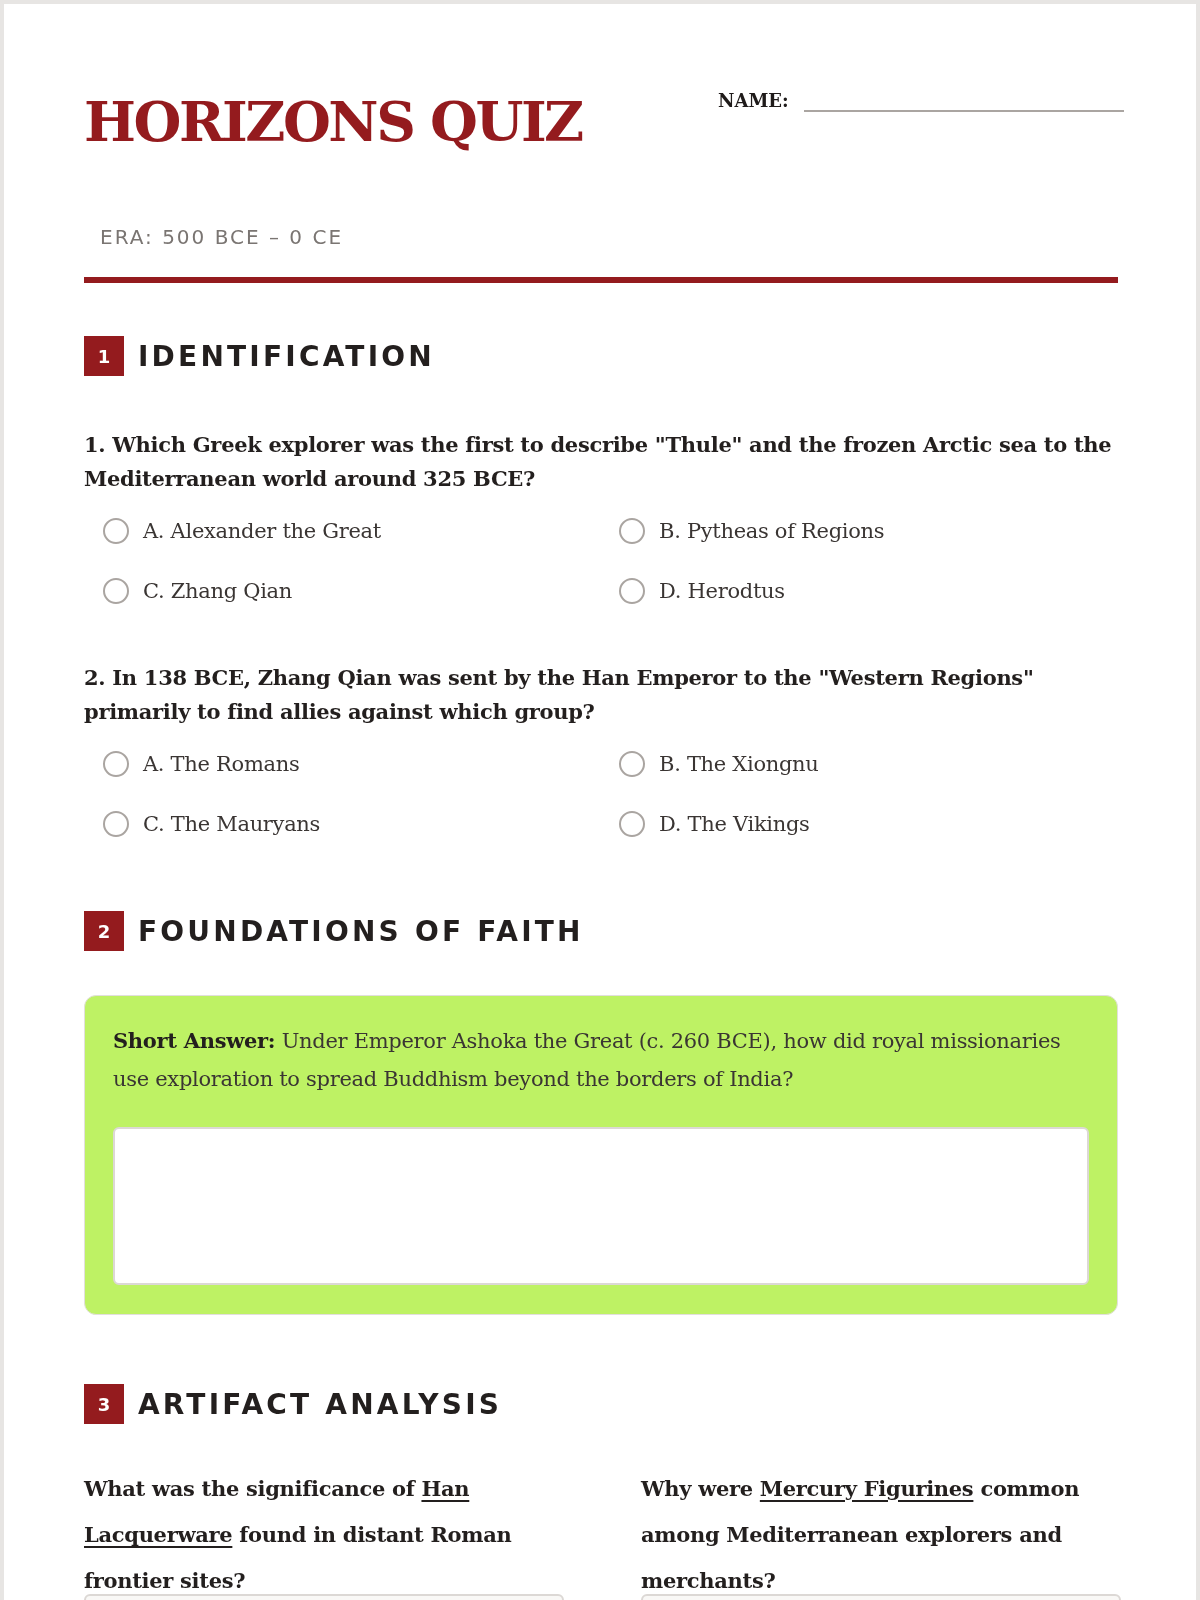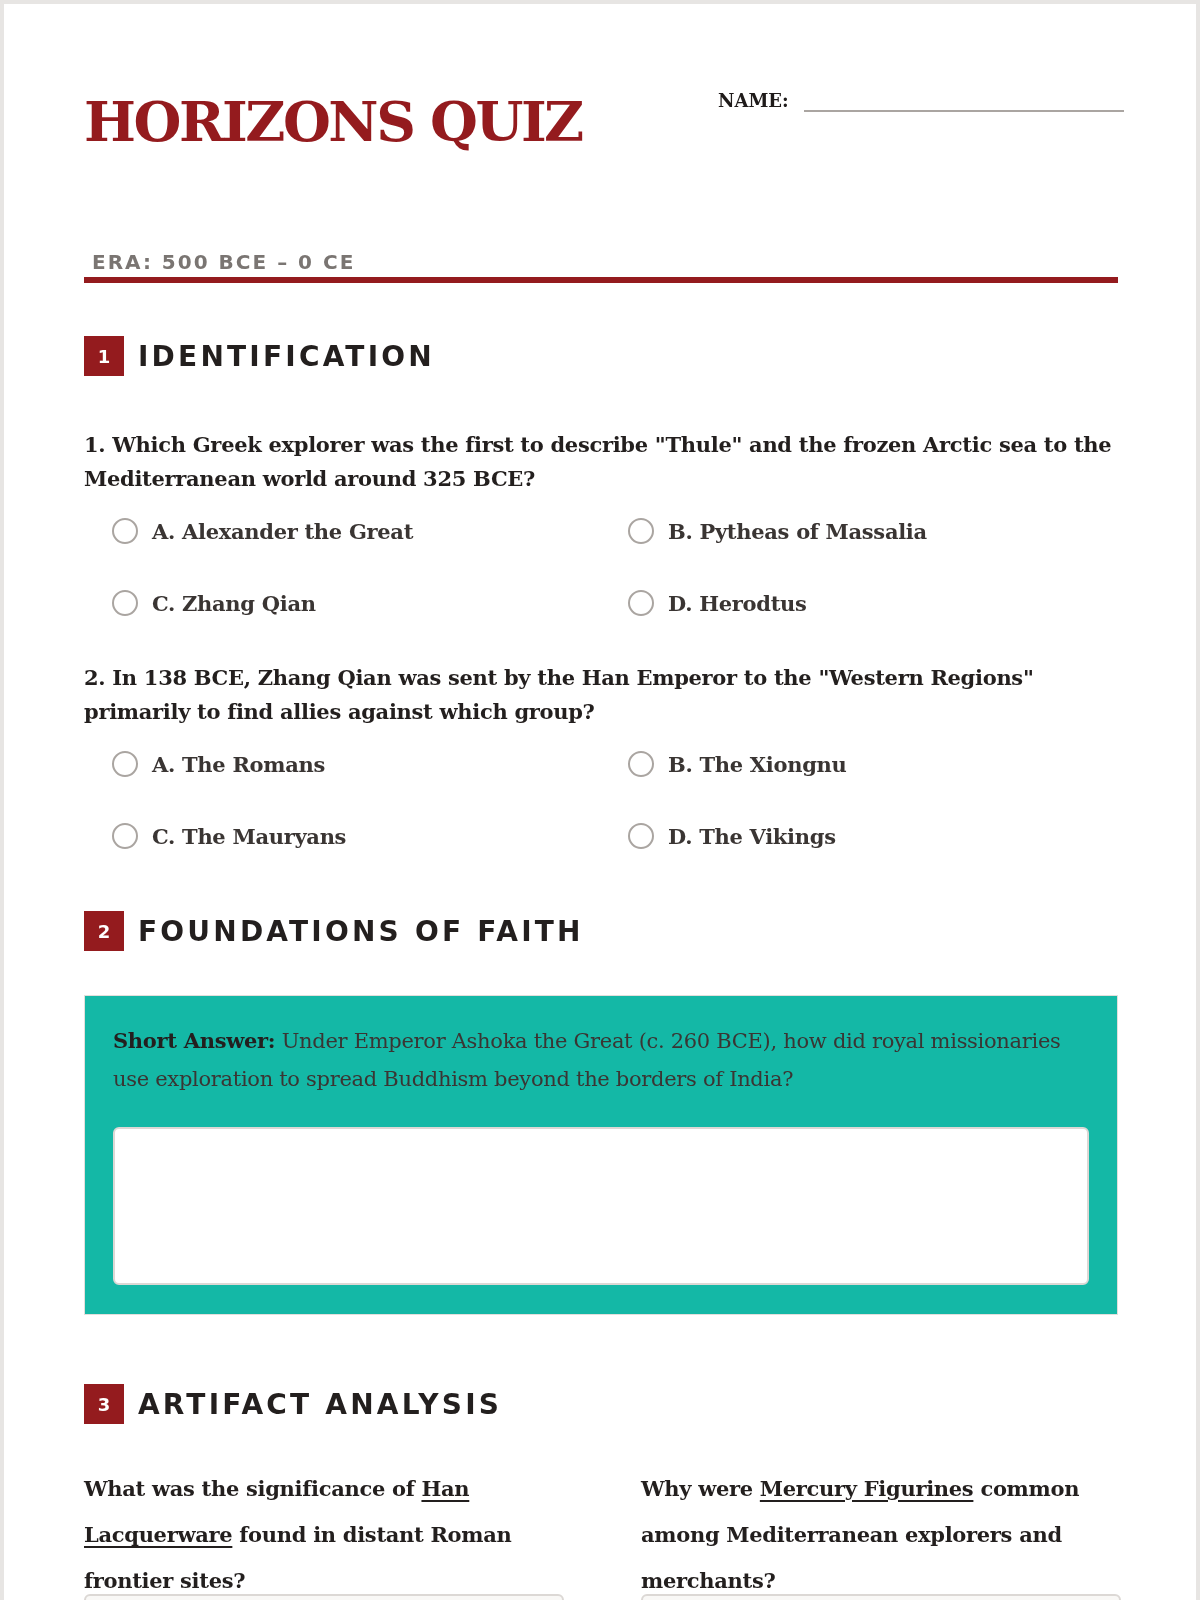--- a/index.html
+++ b/index.html
@@ -17,23 +17,23 @@
     }
     
     .header { position: relative; height: 285px; }
     .title {
       position: absolute; left: 0; top: 86px;
       font-family: "DejaVu Serif", serif; font-weight: bold;
       font-size: 55px; line-height: 64px; letter-spacing: -2.5px;
       color: #941b1e; text-transform: uppercase;
     }
     .era {
-      position: absolute; left: 8px; top: 221px;
-      font-family: "DejaVu Sans", sans-serif; font-weight: bold;
-      font-size: 20px; letter-spacing: 2px; color: #7a7572; margin-top: 25px;
+      position: absolute; left: 16px; top: 221px;
+      font-family: "DejaVu Sans", sans-serif; font-weight: normal;
+      font-size: 20px; letter-spacing: 2px; color: #7a7572;
     }
     .name-field {
       position: absolute; left: 634px; top: 84px;
       display: flex; align-items: flex-end;
     }
     .name-label {
       font-family: "DejaVu Serif", serif; font-weight: bold;
       font-size: 18px; color: #1f1b1a; margin-right: 15px; line-height: 22px; text-align: center;
     }
     .name-line {
@@ -60,39 +60,39 @@
       font-size: 28px; letter-spacing: 3.2px; color: #231f1e;
     }
     
     .question {
       position: absolute; left: 0; width: 1034px;
       font-family: "DejaVu Serif", serif; font-weight: bold;
       font-size: 21px; line-height: 34px; color: #231f1e;
       letter-spacing: -0.3px;
     }
     .options {
-      position: absolute; left: 28px; width: 1000px;
-      display: grid; grid-template-columns: 516px 484px; row-gap: 36px; font-weight: bold;
+      position: absolute; left: 19px; width: 1000px;
+      display: grid; grid-template-columns: 516px 484px; row-gap: 24px;
     }
     .option {
       display: flex; align-items: center; height: 36px; cursor: pointer;
     }
     .radio {
       width: 26px; height: 26px; border-radius: 50%;
       border: 2px solid #aaa5a1; background: #fff; margin-right: 14px;
       flex: none;
     }
     .option-label {
       font-family: "DejaVu Serif", serif; font-size: 21px; color: #3a3533;
       letter-spacing: -0.3px;
     }
     
     .card {
       position: absolute; left: 0; top: 991px; width: 1034px; height: 320px;
-      background: #14b8a6; border: 1px solid #e2dfdc; border-radius: 0;
+      background: #bef264; border: 1px solid #e2dfdc; border-radius: 12px;
     }
     .card-prompt {
       position: absolute; left: 28px; top: 26px; width: 980px;
       font-family: "DejaVu Serif", serif; font-size: 21px; line-height: 38px;
       color: #3a3533; letter-spacing: -0.3px;
     }
     .card-prompt b { color: #231f1e; }
     .answer-box {
       position: absolute; left: 28px; top: 131px; width: 976px; height: 158px;
       background: #fff; border: 2px solid #dcd8d5; border-radius: 6px;
@@ -136,21 +136,21 @@
     </div>
 
     <div class="question" style="top:424px;">1. Which Greek explorer was the first to describe "Thule" and the frozen Arctic sea to the Mediterranean world around 325 BCE?</div>
     <div class="options" style="top:509px;">
       <label class="option">
         <span class="radio"></span>
         <span class="option-label">A. Alexander the Great</span>
       </label>
       <label class="option">
         <span class="radio"></span>
-        <span class="option-label">B. Pytheas of Massalia</span>
+        <span class="option-label">B. Pytheas of Regions</span>
       </label>
       <label class="option">
         <span class="radio"></span>
         <span class="option-label">C. Zhang Qian</span>
       </label>
       <label class="option">
         <span class="radio"></span>
         <span class="option-label">D. Herodtus</span>
       </label>
     </div>

